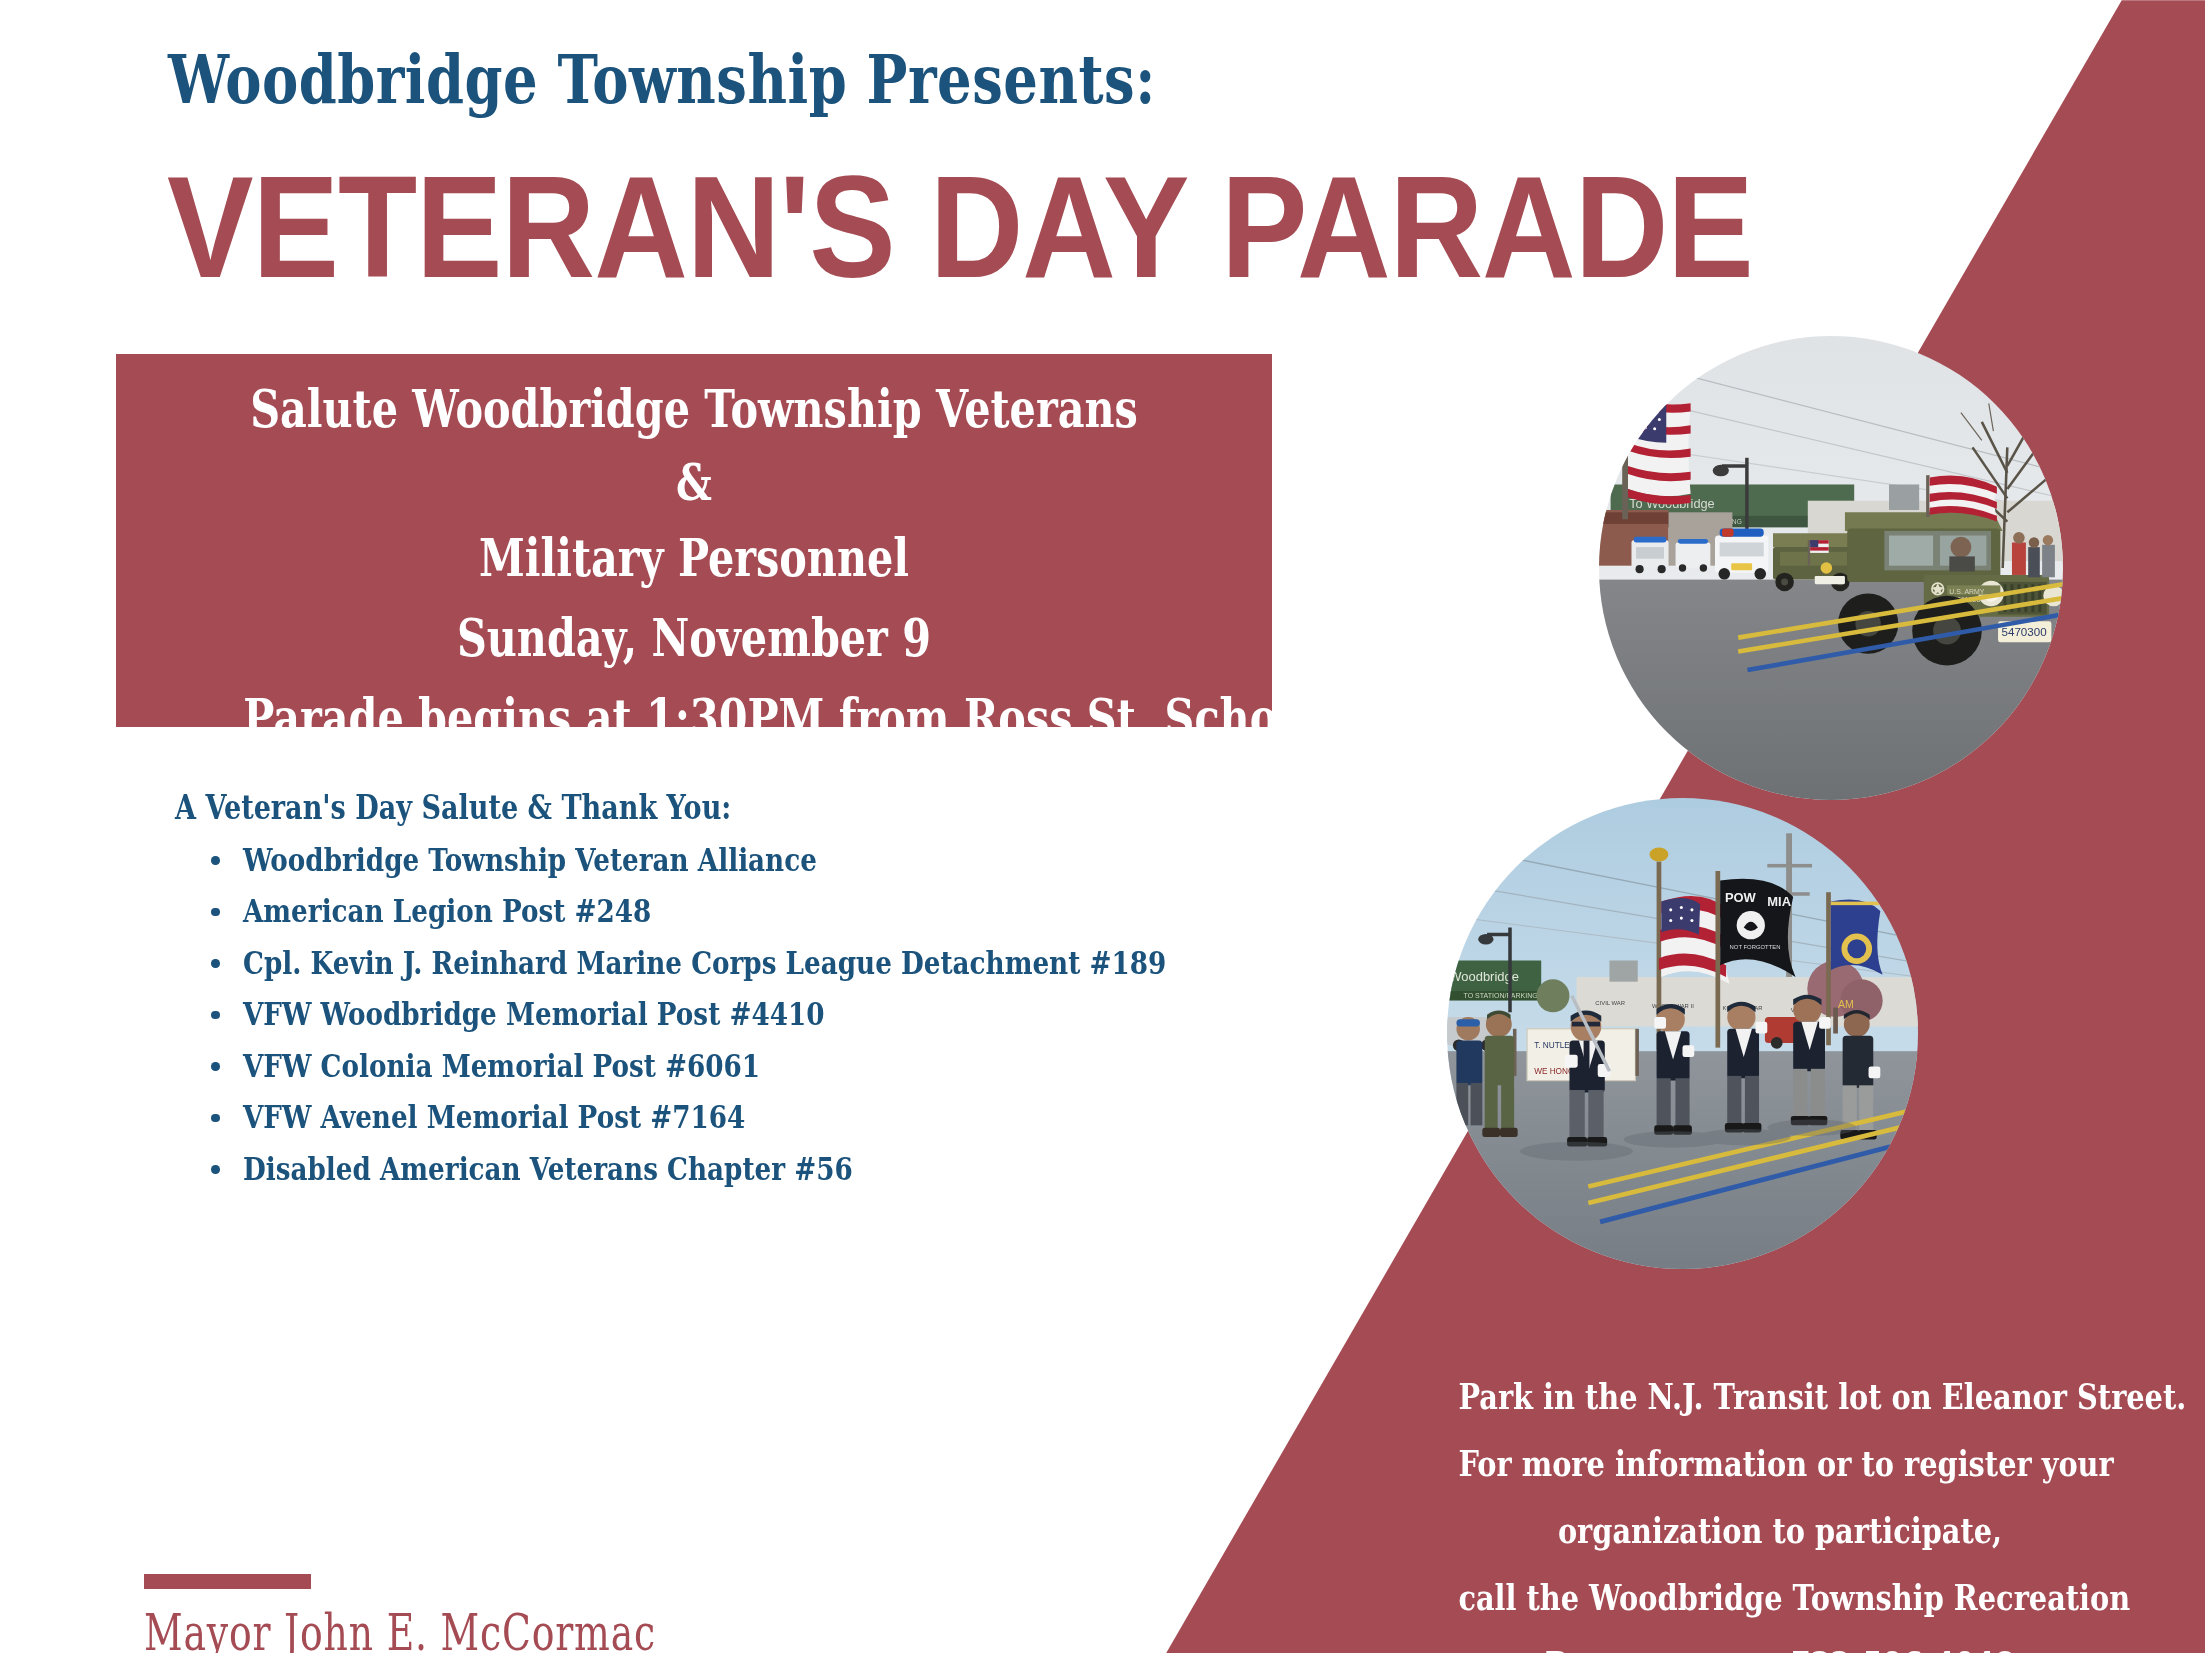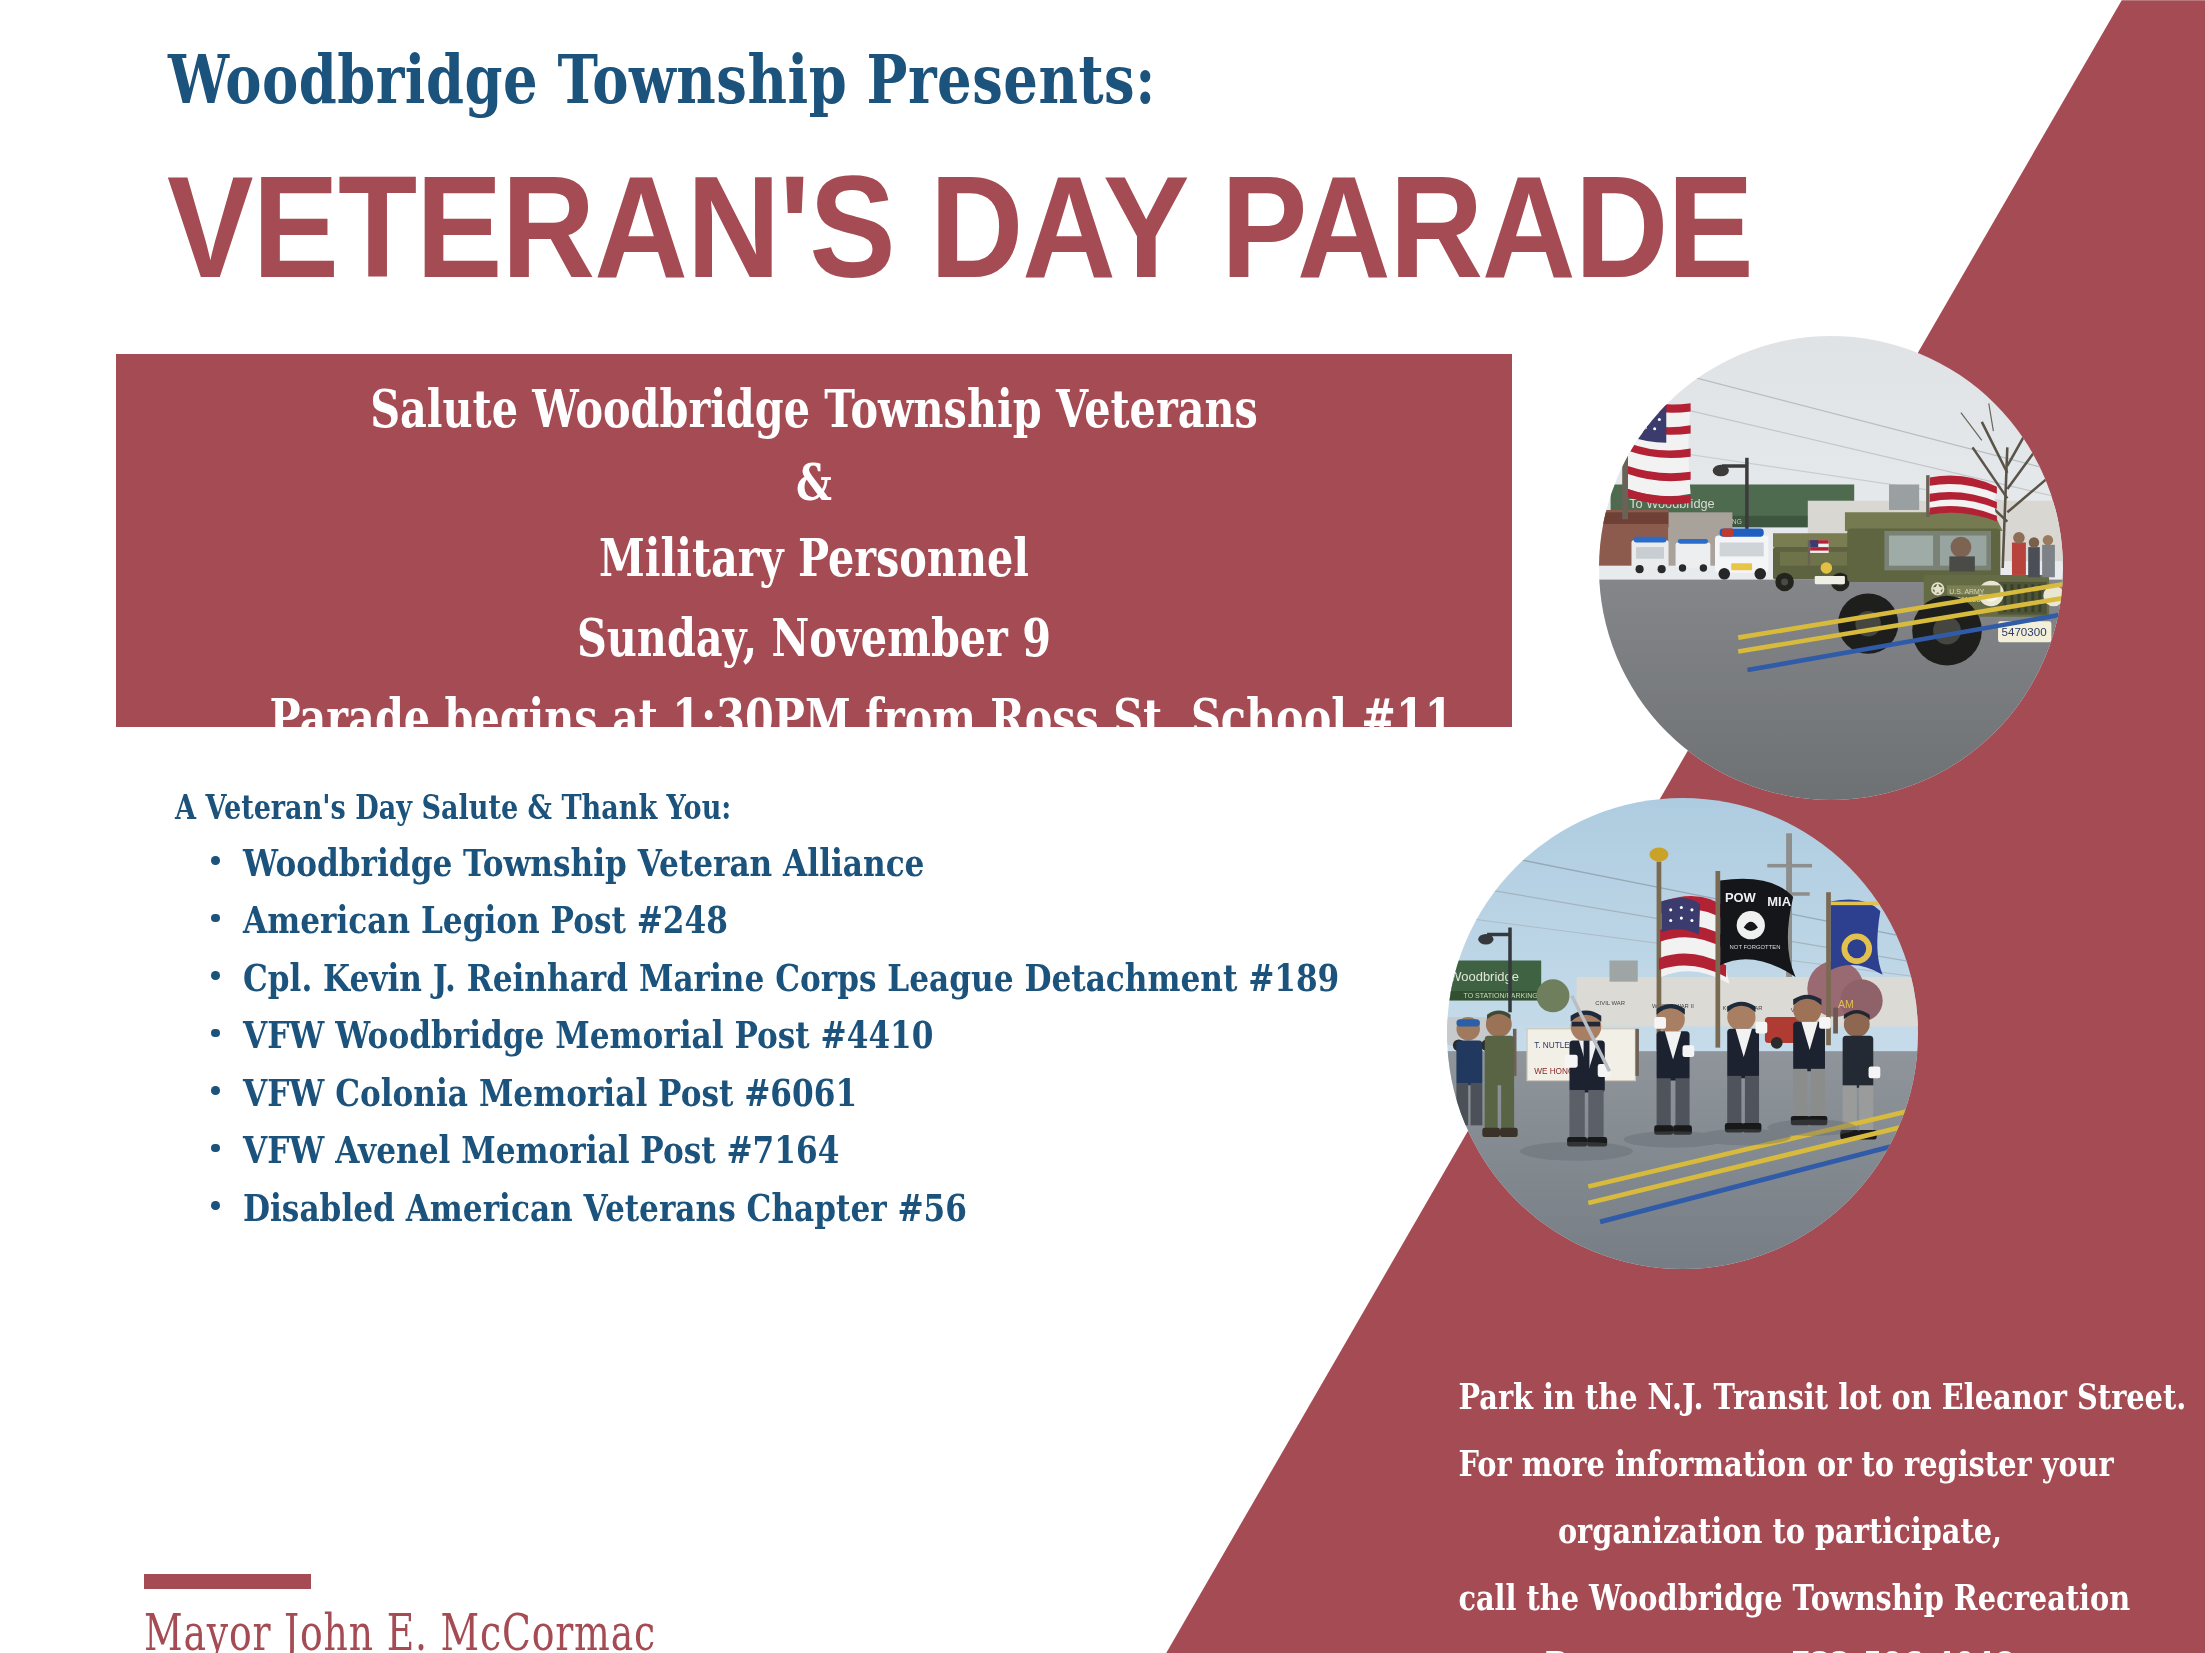--- a/index.html
+++ b/index.html
@@ -46,21 +46,21 @@
     letter-spacing:-1.1px;
     transform:scaleX(0.90);
     transform-origin:left top;
     white-space:nowrap;
   }
 
   
   .event-banner{
     position:absolute;
     left:116px; top:354px;
-    width:1396px; height:373px;
+    width:1156px; height:373px;
     background:#a54b53;
     z-index:6;
     color:#ffffff;
     text-align:center;
     padding-top:12.6px;
   }
   .event-banner .bl{
     font-family:"DejaVu Serif", serif;
     font-weight:bold;
     display:block;
@@ -97,21 +97,21 @@
     white-space:nowrap;
     margin-bottom:19.5px;
   }
   .salute-list{ list-style:none; }
   .salute-list li{
     position:relative;
     padding-left:68px;
     margin-bottom:19.5px;
     font-family:"DejaVu Serif", serif;
     font-weight:bold;
-    font-size:38px;
+    font-size:32px;
     line-height:1.0;
     color:#1b537c;
     white-space:nowrap;
   }
   .salute-list li .bullet{
     position:absolute; left:36px; top:12.6px;
     width:8.6px; height:8.6px;
     background:#1b537c; border-radius:50%;
   }
   .salute-list li .txt{

